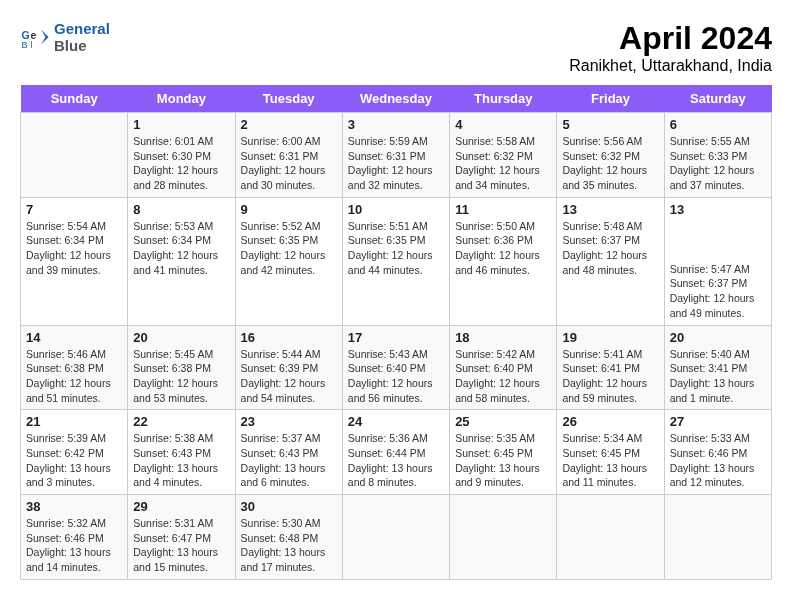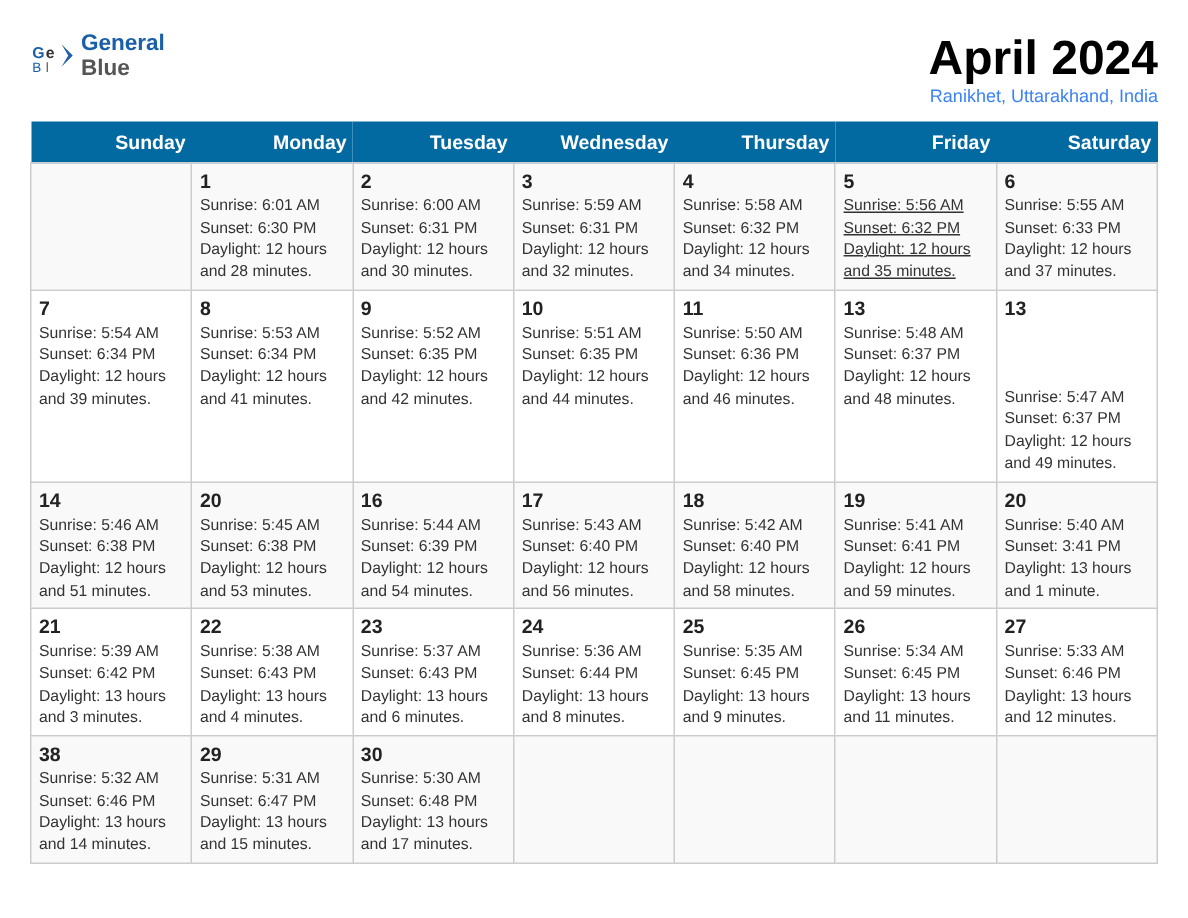--- a/index.html
+++ b/index.html
@@ -27,34 +27,34 @@
     }
     .title-block {
       text-align: right;
     }
     .title-block h1 {
       font-size: 32px;
       font-weight: bold;
       color: #000000;
     }
     .title-block h2 {
-      font-size: 12px;
-      color: #3b82f6;
+      font-size: 16px;
+      color: #000000;
       font-weight: normal;
     }
     table {
       width: 100%;
       border-collapse: collapse;
       font-size: 11px;
     }
     thead tr th {
-      background-color: #0369a1;
+      background-color: #8b5cf6;
       color: #fff;
       padding: 6px 4px;
-      text-align: right;
+      text-align: center;
       font-size: 13px;
       font-weight: bold;
     }
     tbody tr td {
       border: 1px solid #ccc;
       padding: 4px 5px;
       vertical-align: top;
       min-height: 80px;
       background: #fff;
     }
@@ -138,21 +138,21 @@
         </td>
         <td>
           <span class="day-num">4</span>
           <div class="day-info" style="white-space: pre-line;">Sunrise: 5:58 AM
 Sunset: 6:32 PM
 Daylight: 12 hours
 and 34 minutes.</div>
         </td>
         <td>
           <span class="day-num">5</span>
-          <div class="day-info" style="white-space: pre-line; text-decoration: underline;">Sunrise: 5:56 AM
+          <div class="day-info" style="white-space: pre-line;">Sunrise: 5:56 AM
 Sunset: 6:32 PM
 Daylight: 12 hours
 and 35 minutes.</div>
         </td>
         <td>
           <span class="day-num">6</span>
           <div class="day-info" style="white-space: pre-line;">Sunrise: 5:55 AM
 Sunset: 6:33 PM
 Daylight: 12 hours
 and 37 minutes.</div>

